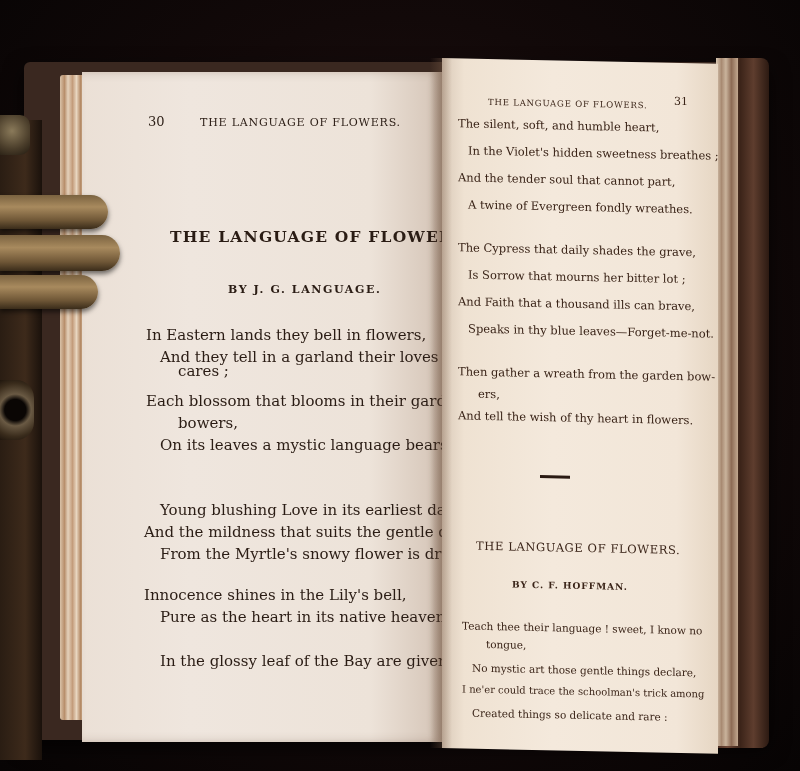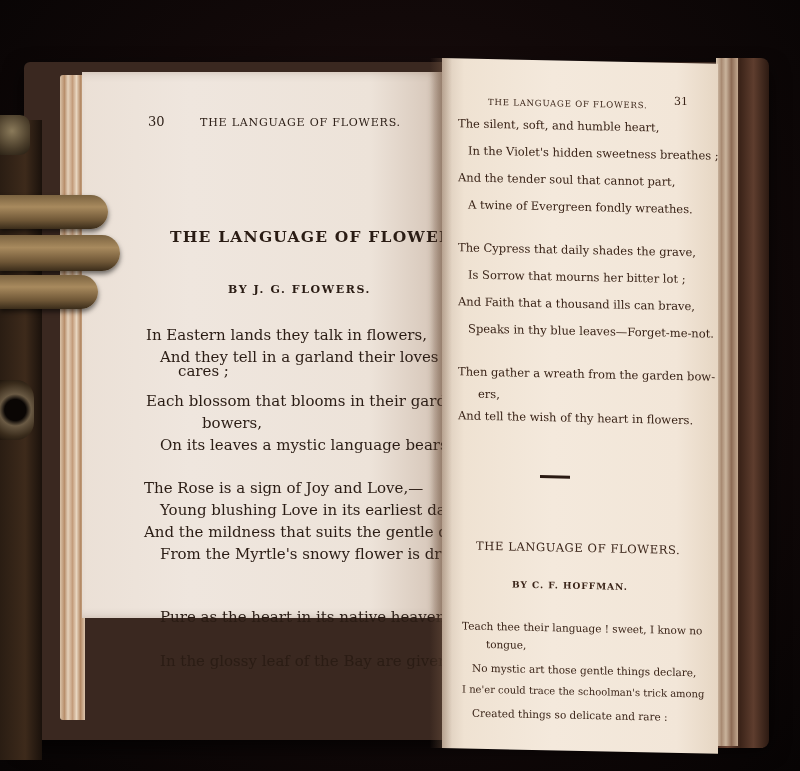--- a/index.html
+++ b/index.html
@@ -23,21 +23,21 @@
     background: linear-gradient(90deg, #4a2e22 0%, #6b4535 20%, #3c2419 45%, #5e3d2e 70%, #2c1a12 100%);
     border-radius: 0 8px 8px 0;
   }
   
   .left-edges {
     position:absolute; left:60px; top:75px; width:25px; height:645px;
     background: linear-gradient(90deg, #d9c2a8 0%, #b88f6c 18%, #e4d1bb 32%, #c39c7b 50%, #e8d6c0 66%, #b48a66 82%, #dcc6ad 100%);
     border-radius: 3px 0 0 3px;
   }
   .left-page {
-    position:absolute; left:82px; top:72px; width:360px; height:546px;
+    position:absolute; left:82px; top:72px; width:360px; height:670px;
     background: linear-gradient(90deg, #ebe0d6 0%, #efe6de 30%, #ede3d9 80%, #d9cabd 96%, #bfae9f 100%);
     box-shadow: inset -6px 0 10px rgba(90,60,40,0.25);
   }
   .right-edges {
     position:absolute; left:716px; top:58px; width:22px; height:688px;
     background: linear-gradient(90deg, #d8c7b2 0%, #a88a72 25%, #c9b39c 45%, #8d6b55 70%, #c2a890 100%);
   }
   .right-page {
     position:absolute; left:442px; top:58px; width:276px; height:690px;
     background: linear-gradient(90deg, #d9c9b8 0%, #efe2d2 8%, #f4e9dc 40%, #f2e6d8 85%, #e6d6c3 100%);
@@ -93,34 +93,34 @@
 <div class="cover"></div>
 <div class="cover-right-edge"></div>
 <div class="left-edges"></div>
 <div class="right-edges"></div>
 
 <div class="left-page">
   <span class="ink pgnum" style="left:66px; top:42px;">30</span>
   <span class="ink runhead" style="left:118px; top:44px;">THE LANGUAGE OF FLOWERS.</span>
 
   <span class="ink title-l" style="left:88px; top:155px;">THE LANGUAGE OF FLOWERS.</span>
-  <span class="ink byline-l" style="left:146px; top:211px;">BY J. G. FLOWERS.</span>
+  <span class="ink byline-l" style="left:146px; top:211px;">BY J. G. LANGUAGE.</span>
 
-  <span class="ink verse-l" style="left:64px; top:252px;">In Eastern lands they talk in flowers,</span>
+  <span class="ink verse-l" style="left:64px; top:252px;">In Eastern lands they bell in flowers,</span>
   <span class="ink verse-l" style="left:78px; top:274px;">And they tell in a garland  their loves and</span>
   <span class="ink verse-l" style="left:96px; top:288px;">cares ;</span>
   <span class="ink verse-l" style="left:64px; top:318px;">Each blossom  that blooms  in  their  garden</span>
-  <span class="ink verse-l" style="left:96px; top:340px;margin-left:24px;">bowers,</span>
+  <span class="ink verse-l" style="left:96px; top:340px;">bowers,</span>
   <span class="ink verse-l" style="left:78px; top:362px;">On its leaves a mystic language bears.</span>
 
-  <span class="ink verse-l" style="left:62px; top:405px;">The Rose is a sign of Joy and Love,—</span>
   <span class="ink verse-l" style="left:78px; top:427px;">Young blushing Love in its earliest dawn ;</span>
   <span class="ink verse-l" style="left:62px; top:449px;">And the mildness that suits the gentle dove,</span>
   <span class="ink verse-l" style="left:78px; top:471px;">From the Myrtle's snowy flower is drawn.</span>
 
+  <span class="ink verse-l" style="left:62px; top:512px;">Innocence shines in the Lily's bell,</span>
   <span class="ink verse-l" style="left:78px; top:534px;">Pure as the heart in its native heaven ;</span>
   <span class="ink verse-l" style="left:78px; top:578px;">In the glossy leaf of the Bay are given.</span>
 </div>
 
 <div class="right-page">
   <span class="ink runhead" style="left:46px; top:38px; font-size:8.5px; color:#3a2418;">THE LANGUAGE OF FLOWERS.</span>
   <span class="ink pgnum" style="left:232px; top:32px; font-size:11px; color:#3a2418;">31</span>
 
   <span class="ink verse-r" style="left:16px; top:52px;">The silent, soft, and humble heart,</span>
   <span class="ink verse-r" style="left:26px; top:79px;">In the Violet's hidden sweetness breathes ;</span>

